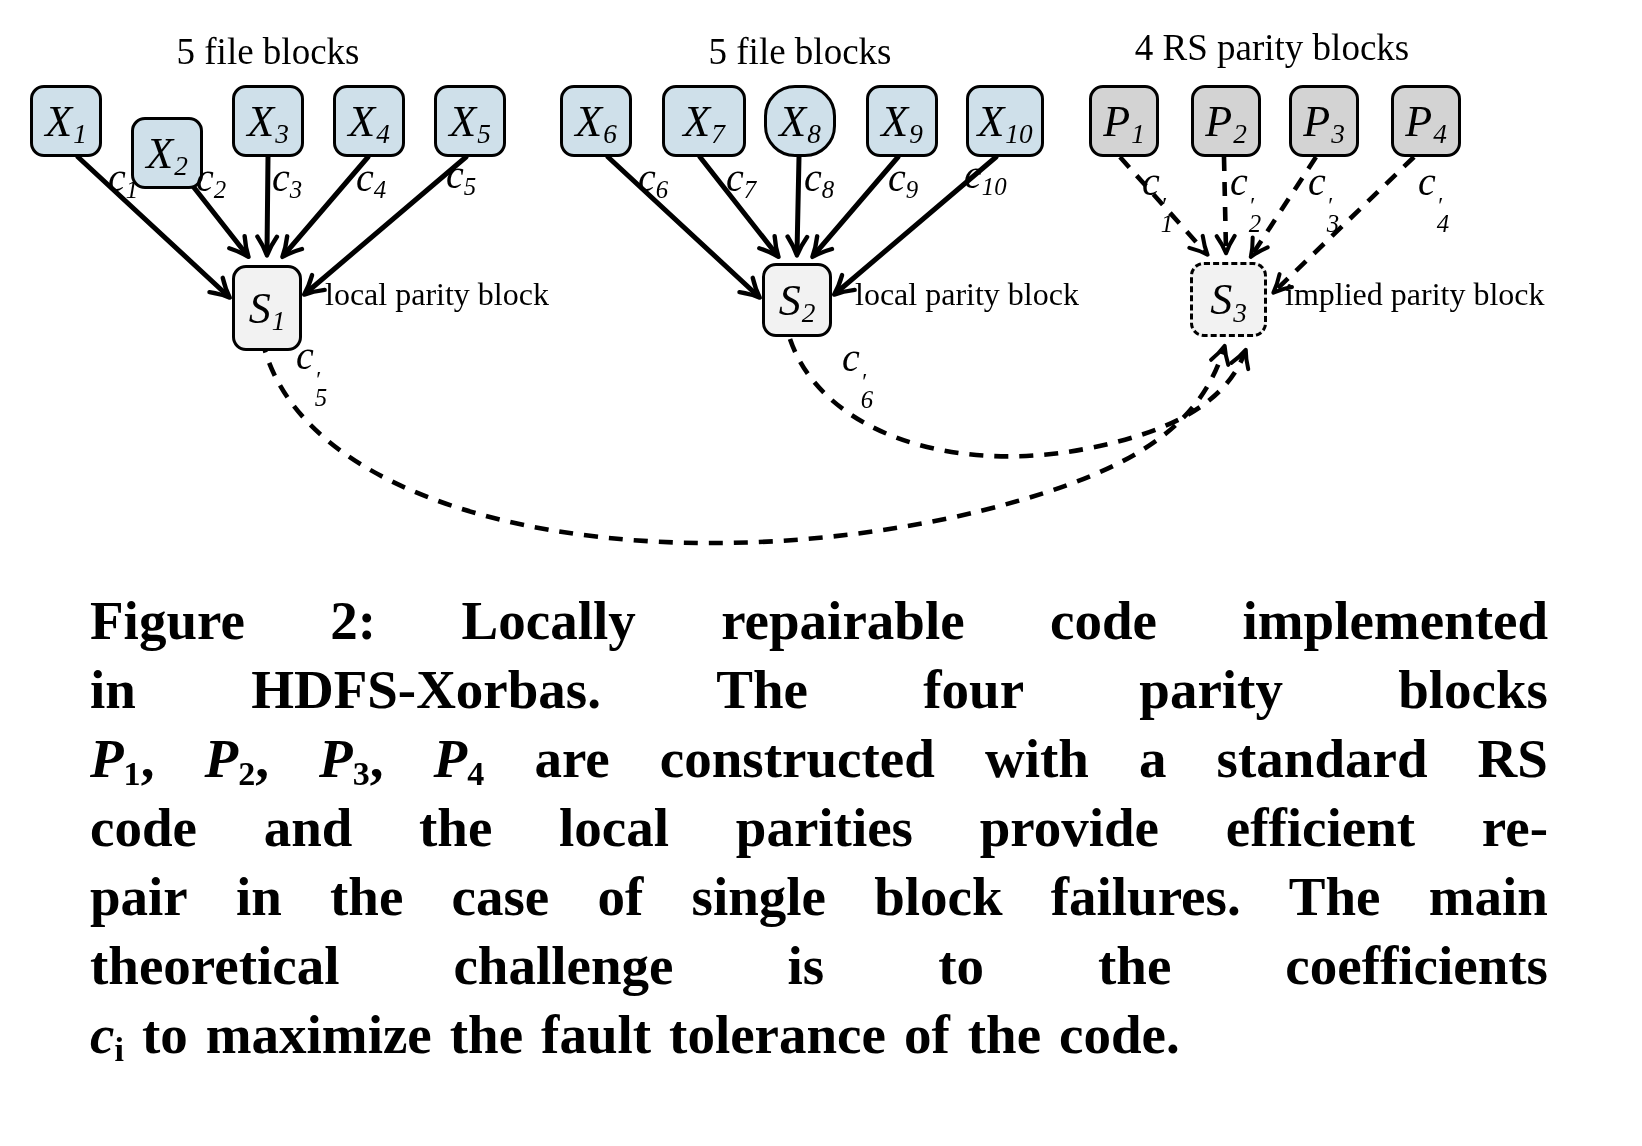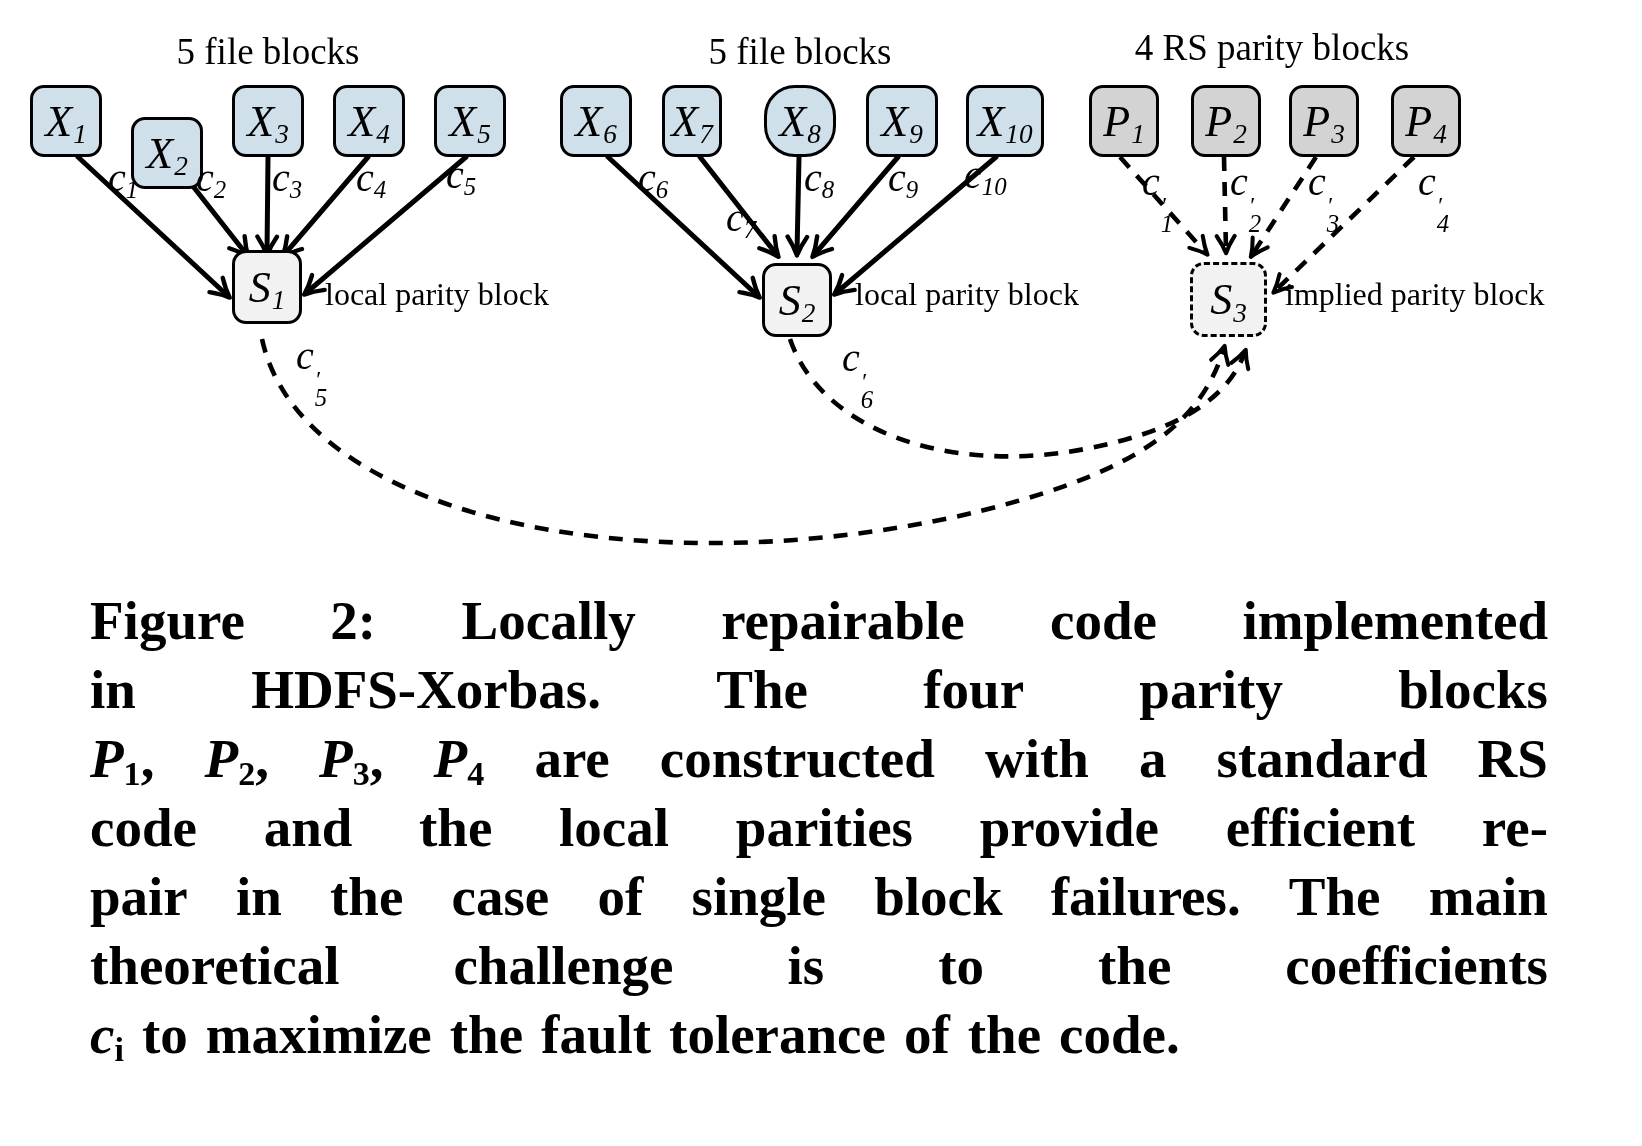--- a/index.html
+++ b/index.html
@@ -72,21 +72,21 @@
       </div>
       <div class="node file" style="left: 333px; top: 85px; width: 72px; height: 72px;">
         <span><i>X</i><sub>4</sub></span>
       </div>
       <div class="node file" style="left: 434px; top: 85px; width: 72px; height: 72px;">
         <span><i>X</i><sub>5</sub></span>
       </div>
       <div class="node file" style="left: 560px; top: 85px; width: 72px; height: 72px;">
         <span><i>X</i><sub>6</sub></span>
       </div>
-      <div class="node file" style="left: 662px; top: 85px; width: 60px; height: 72px; text-align: right;">
+      <div class="node file" style="left: 662px; top: 85px; width: 84px; height: 72px; text-align: right;">
         <span><i>X</i><sub>7</sub></span>
       </div>
       <div class="node file" style="left: 764px; top: 85px; width: 72px; height: 72px; border-radius: 31px;">
         <span><i>X</i><sub>8</sub></span>
       </div>
       <div class="node file" style="left: 866px; top: 85px; width: 72px; height: 72px;">
         <span><i>X</i><sub>9</sub></span>
       </div>
       <div class="node file" style="left: 966px; top: 85px; width: 78px; height: 72px;">
         <span><i>X</i><sub>10</sub></span>
@@ -96,41 +96,41 @@
       </div>
       <div class="node rs" style="left: 1191px; top: 85px; width: 70px; height: 72px;">
         <span><i>P</i><sub>2</sub></span>
       </div>
       <div class="node rs" style="left: 1289px; top: 85px; width: 70px; height: 72px;">
         <span><i>P</i><sub>3</sub></span>
       </div>
       <div class="node rs" style="left: 1391px; top: 85px; width: 70px; height: 72px;">
         <span><i>P</i><sub>4</sub></span>
       </div>
-      <div class="node local" style="left: 232px; top: 250px; width: 70px; height: 74px;">
+      <div class="node local" style="left: 232px; top: 265px; width: 70px; height: 86px;">
         <span><i>S</i><sub>1</sub></span>
       </div>
       <div class="node local" style="left: 762px; top: 263px; width: 70px; height: 74px;">
         <span><i>S</i><sub>2</sub></span>
       </div>
       <div class="node implied" style="left: 1190px; top: 262px; width: 77px; height: 75px;">
         <span><i>S</i><sub>3</sub></span>
       </div>
     </div>
   <div id="labels-layer">
       <div class="gtitle" style="left: 268px; top: 30px;">5 file blocks</div>
       <div class="gtitle" style="left: 800px; top: 30px;">5 file blocks</div>
       <div class="gtitle" style="left: 1272px; top: 26px;">4 RS parity blocks</div>
       <div class="coef" style="left: 108px; top: 158px;"><i>c</i><sub>1</sub></div>
       <div class="coef" style="left: 196px; top: 158px;"><i>c</i><sub>2</sub></div>
       <div class="coef" style="left: 272px; top: 158px;"><i>c</i><sub>3</sub></div>
       <div class="coef" style="left: 356px; top: 158px;"><i>c</i><sub>4</sub></div>
       <div class="coef" style="left: 446px; top: 155px;"><i>c</i><sub>5</sub></div>
       <div class="coef" style="left: 638px; top: 158px;"><i>c</i><sub>6</sub></div>
-      <div class="coef" style="left: 726px; top: 158px; margin-top: 40px;"><i>c</i><sub>7</sub></div>
+      <div class="coef" style="left: 726px; top: 158px;"><i>c</i><sub>7</sub></div>
       <div class="coef" style="left: 804px; top: 158px;"><i>c</i><sub>8</sub></div>
       <div class="coef" style="left: 888px; top: 158px;"><i>c</i><sub>9</sub></div>
       <div class="coef" style="left: 964px; top: 155px;"><i>c</i><sub>10</sub></div>
       <div class="coef" style="left: 1142px; top: 162px;"><i>c</i><span class="stk">
           <span class="pr">′</span>
           <span class="sb">1</span>
         </span></div>
       <div class="coef" style="left: 1230px; top: 162px;"><i>c</i><span class="stk">
           <span class="pr">′</span>
           <span class="sb">2</span>

